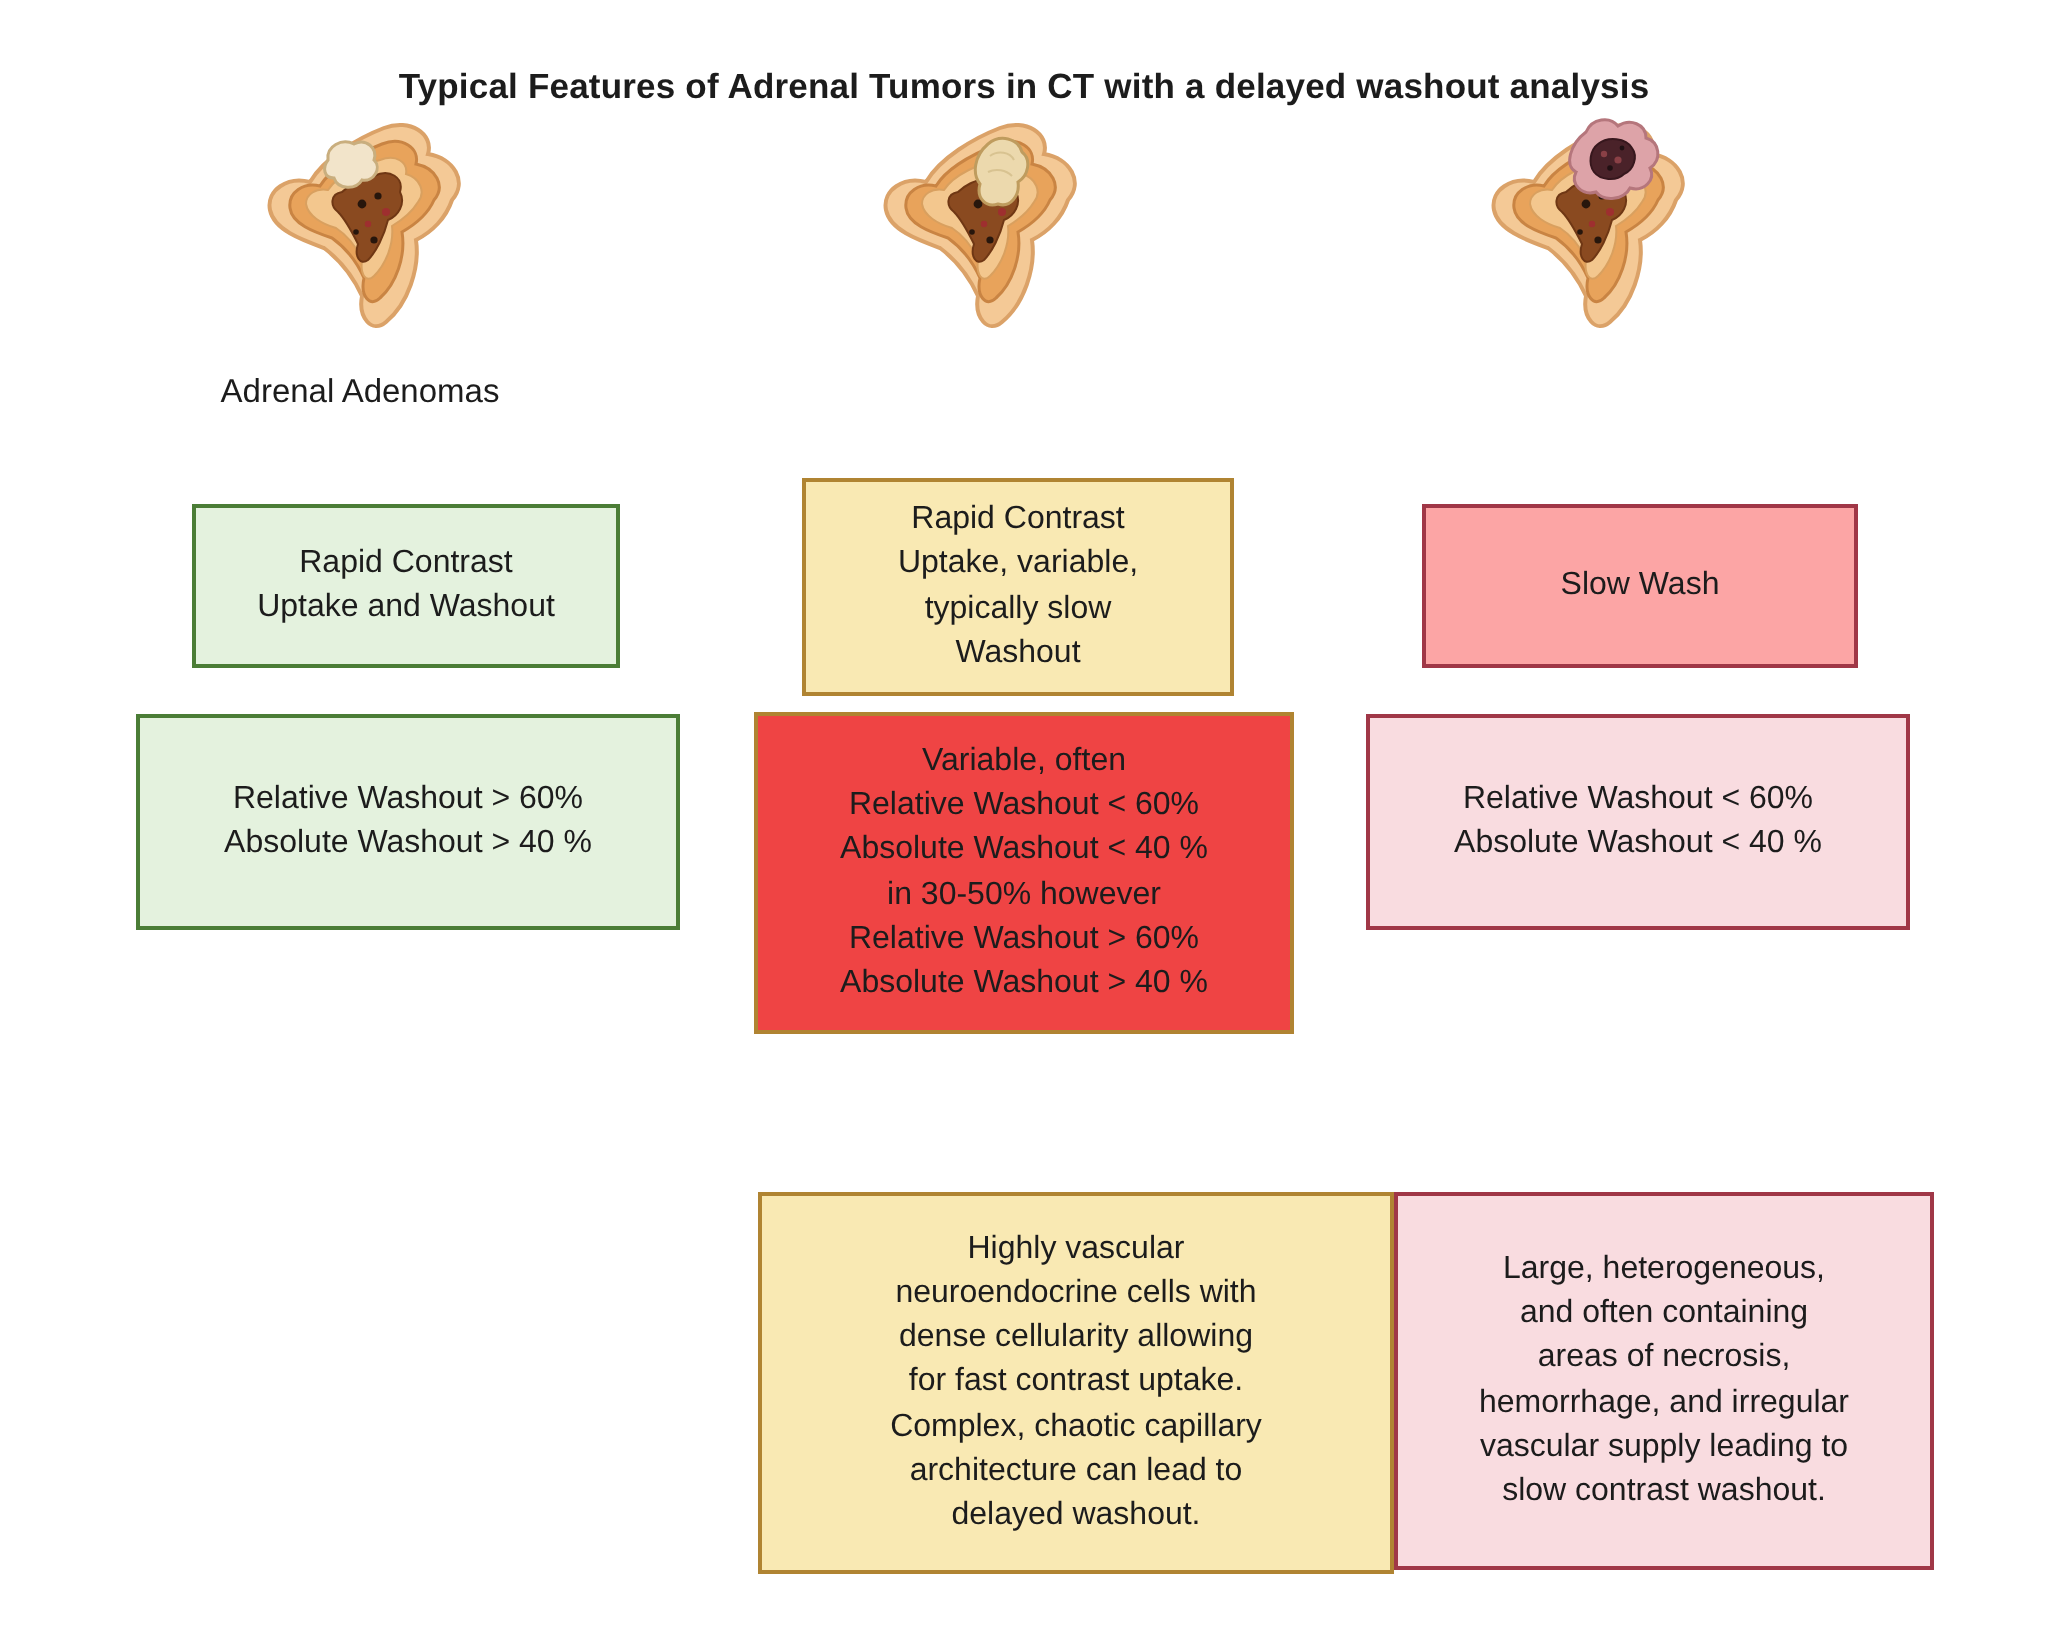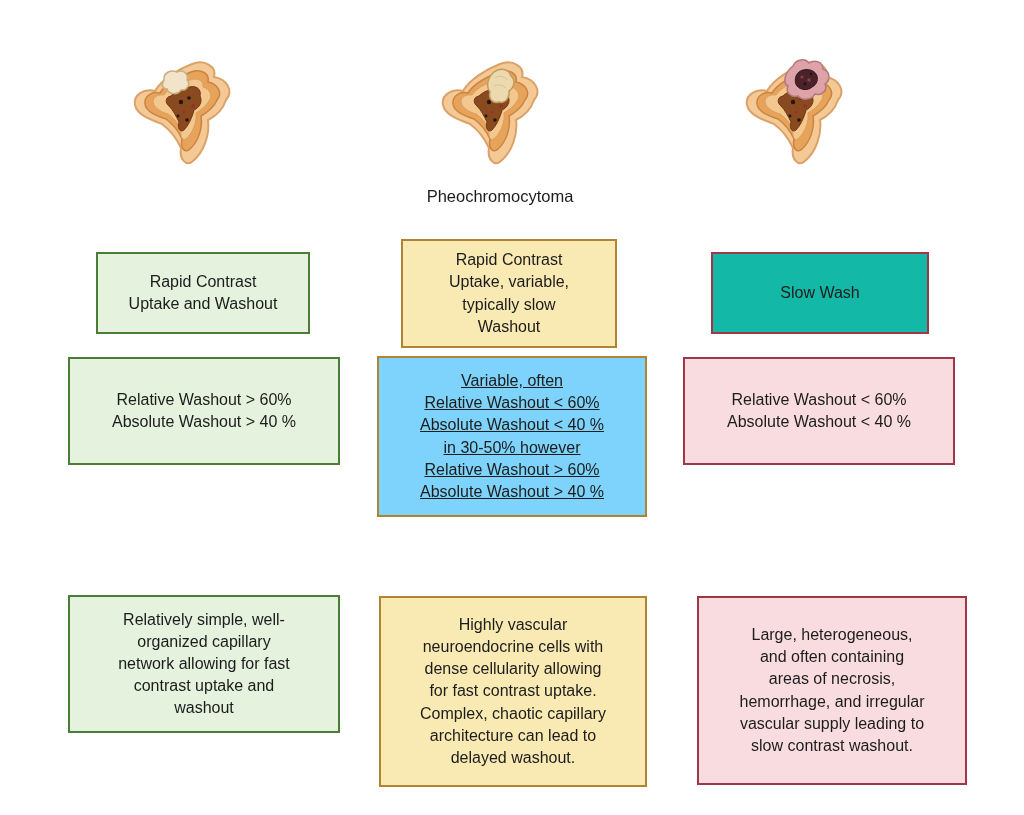--- a/index.html
+++ b/index.html
@@ -47,21 +47,21 @@
 
   #box-contrast-1 { left:96px;  top:252px; width:214px; height:82px;  }
   #box-contrast-2 { left:401px; top:239px; width:216px; height:109px; }
   #box-contrast-3 { left:711px; top:252px; width:218px; height:82px;  }
 
   #box-washout-1  { left:68px;  top:357px; width:272px; height:108px; }
   #box-washout-2  { left:377px; top:356px; width:270px; height:161px; }
   #box-washout-3  { left:683px; top:357px; width:272px; height:108px; }
 
   #box-patho-1    { left:68px;  top:595px; width:272px; height:138px; }
-  #box-patho-2    { left:379px; top:596px; width:268px; height:191px; }
+  #box-patho-2    { left:379px; top:596px; width:318px; height:191px; }
   #box-patho-3    { left:697px; top:596px; width:270px; height:189px; }
 </style>
 </head>
 <body>
 
 <div class="canvas">
 
   <svg width="0" height="0" style="position:absolute" aria-hidden="true">
     <defs>
       <g id="glandBase">
@@ -80,61 +80,55 @@
         <circle cx="52" cy="44" r="2.2" fill="#27160c"></circle>
         <circle cx="60" cy="40" r="1.8" fill="#27160c"></circle>
         <circle cx="64" cy="48" r="2" fill="#9e2f2f"></circle>
         <circle cx="55" cy="54" r="1.6" fill="#9e2f2f"></circle>
         <circle cx="58" cy="62" r="1.8" fill="#27160c"></circle>
         <circle cx="49" cy="58" r="1.4" fill="#27160c"></circle>
       </g>
     </defs>
   </svg>
 
+  <h1 class="title">Typical Features of Adrenal Tumors in CT with a delayed washout analysis</h1>
 
   <svg class="gland-svg" id="gland-1" viewBox="0 0 132 112">
     <use href="#glandBase"></use>
     <g>
       <path d="M35,22 C34,15 42,11 48,14 C54,11 60,16 58,22 C62,26 58,33 52,32
                C49,37 40,37 38,31 C33,31 32,26 35,22 Z" fill="#f2e4ca" stroke="#c9ae7e" stroke-width="1.5"></path>
     </g>
   </svg>
+  <div class="col-label" id="label-1">Adrenal Adenomas</div>
   <div class="box" id="box-contrast-1" style="background-color: rgb(228, 242, 222); border-color: rgb(75, 125, 54);">
     <span class="box-text">Rapid Contrast
 Uptake and Washout</span>
   </div>
   <div class="box" id="box-washout-1" style="background-color: rgb(228, 242, 222); border-color: rgb(75, 125, 54);">
     <span class="box-text">Relative Washout &gt; 60%
 Absolute Washout &gt; 40 %</span>
-  </div>
-  <div class="box" id="box-patho-1" style="background-color: rgb(228, 242, 222); border-color: rgb(75, 125, 54);">
-    <span class="box-text">Relatively simple, well-
-organized capillary
-network allowing for fast
-contrast uptake and
-washout</span>
   </div>
 
   <svg class="gland-svg" id="gland-2" viewBox="0 0 132 112">
     <use href="#glandBase"></use>
     <g>
       <path d="M57,14 C63,9 72,11 74,18 C79,22 77,30 72,33 C73,40 68,46 62,44
                C56,46 51,41 53,34 C49,29 50,20 57,14 Z" fill="#ecd9ad" stroke="#bf9c5e" stroke-width="1.5"></path>
       <path d="M58,20 C62,17 68,18 70,22" fill="none" stroke="#d8c391" stroke-width="1"></path>
       <path d="M57,28 C61,26 66,27 69,30" fill="none" stroke="#d8c391" stroke-width="1"></path>
     </g>
   </svg>
-  <div class="col-label" id="label-2">Pheochromocytoma</div>
   <div class="box" id="box-contrast-2" style="background-color: rgb(249, 233, 179); border-color: rgb(176, 132, 50);">
     <span class="box-text">Rapid Contrast
 Uptake, variable,
 typically slow
 Washout</span>
   </div>
-  <div class="box" id="box-washout-2" style="background-color: #7dd3fc; border-color: rgb(176, 132, 50); text-decoration: underline;">
+  <div class="box" id="box-washout-2" style="background-color: #ef4444; border-color: rgb(176, 132, 50);">
     <span class="box-text">Variable, often
 Relative Washout &lt; 60%
 Absolute Washout &lt; 40 %
 in 30-50% however
 Relative Washout &gt; 60%
 Absolute Washout &gt; 40 %</span>
   </div>
   <div class="box" id="box-patho-2" style="background-color: rgb(249, 233, 179); border-color: rgb(176, 132, 50);">
     <span class="box-text">Highly vascular
 neuroendocrine cells with
@@ -152,21 +146,21 @@
                C87,32 81,38 74,36 C71,42 61,43 57,38 C50,40 44,34 47,28
                C41,25 44,14 52,8 Z" fill="#dda3a8" stroke="#b5767c" stroke-width="1.5"></path>
       <path d="M58,14 C63,10 72,11 75,16 C78,20 76,27 71,29 C67,33 59,32 56,28
                C53,24 54,17 58,14 Z" fill="#4a2229" stroke="#37171d" stroke-width="1"></path>
       <circle cx="61" cy="19" r="1.6" fill="#8a4046"></circle>
       <circle cx="68" cy="22" r="1.8" fill="#8a4046"></circle>
       <circle cx="64" cy="26" r="1.4" fill="#201013"></circle>
       <circle cx="70" cy="16" r="1.2" fill="#201013"></circle>
     </g>
   </svg>
-  <div class="box" id="box-contrast-3" style="background-color: #14b8a6; border-color: rgb(160, 55, 71);">
+  <div class="box" id="box-contrast-3" style="background-color: #fca5a5; border-color: rgb(160, 55, 71);">
     <span class="box-text">Slow Wash</span>
   </div>
   <div class="box" id="box-washout-3" style="background-color: rgb(249, 220, 224); border-color: rgb(160, 55, 71);">
     <span class="box-text">Relative Washout &lt; 60%
 Absolute Washout &lt; 40 %</span>
   </div>
   <div class="box" id="box-patho-3" style="background-color: rgb(249, 220, 224); border-color: rgb(160, 55, 71);">
     <span class="box-text">Large, heterogeneous,
 and often containing
 areas of necrosis,

